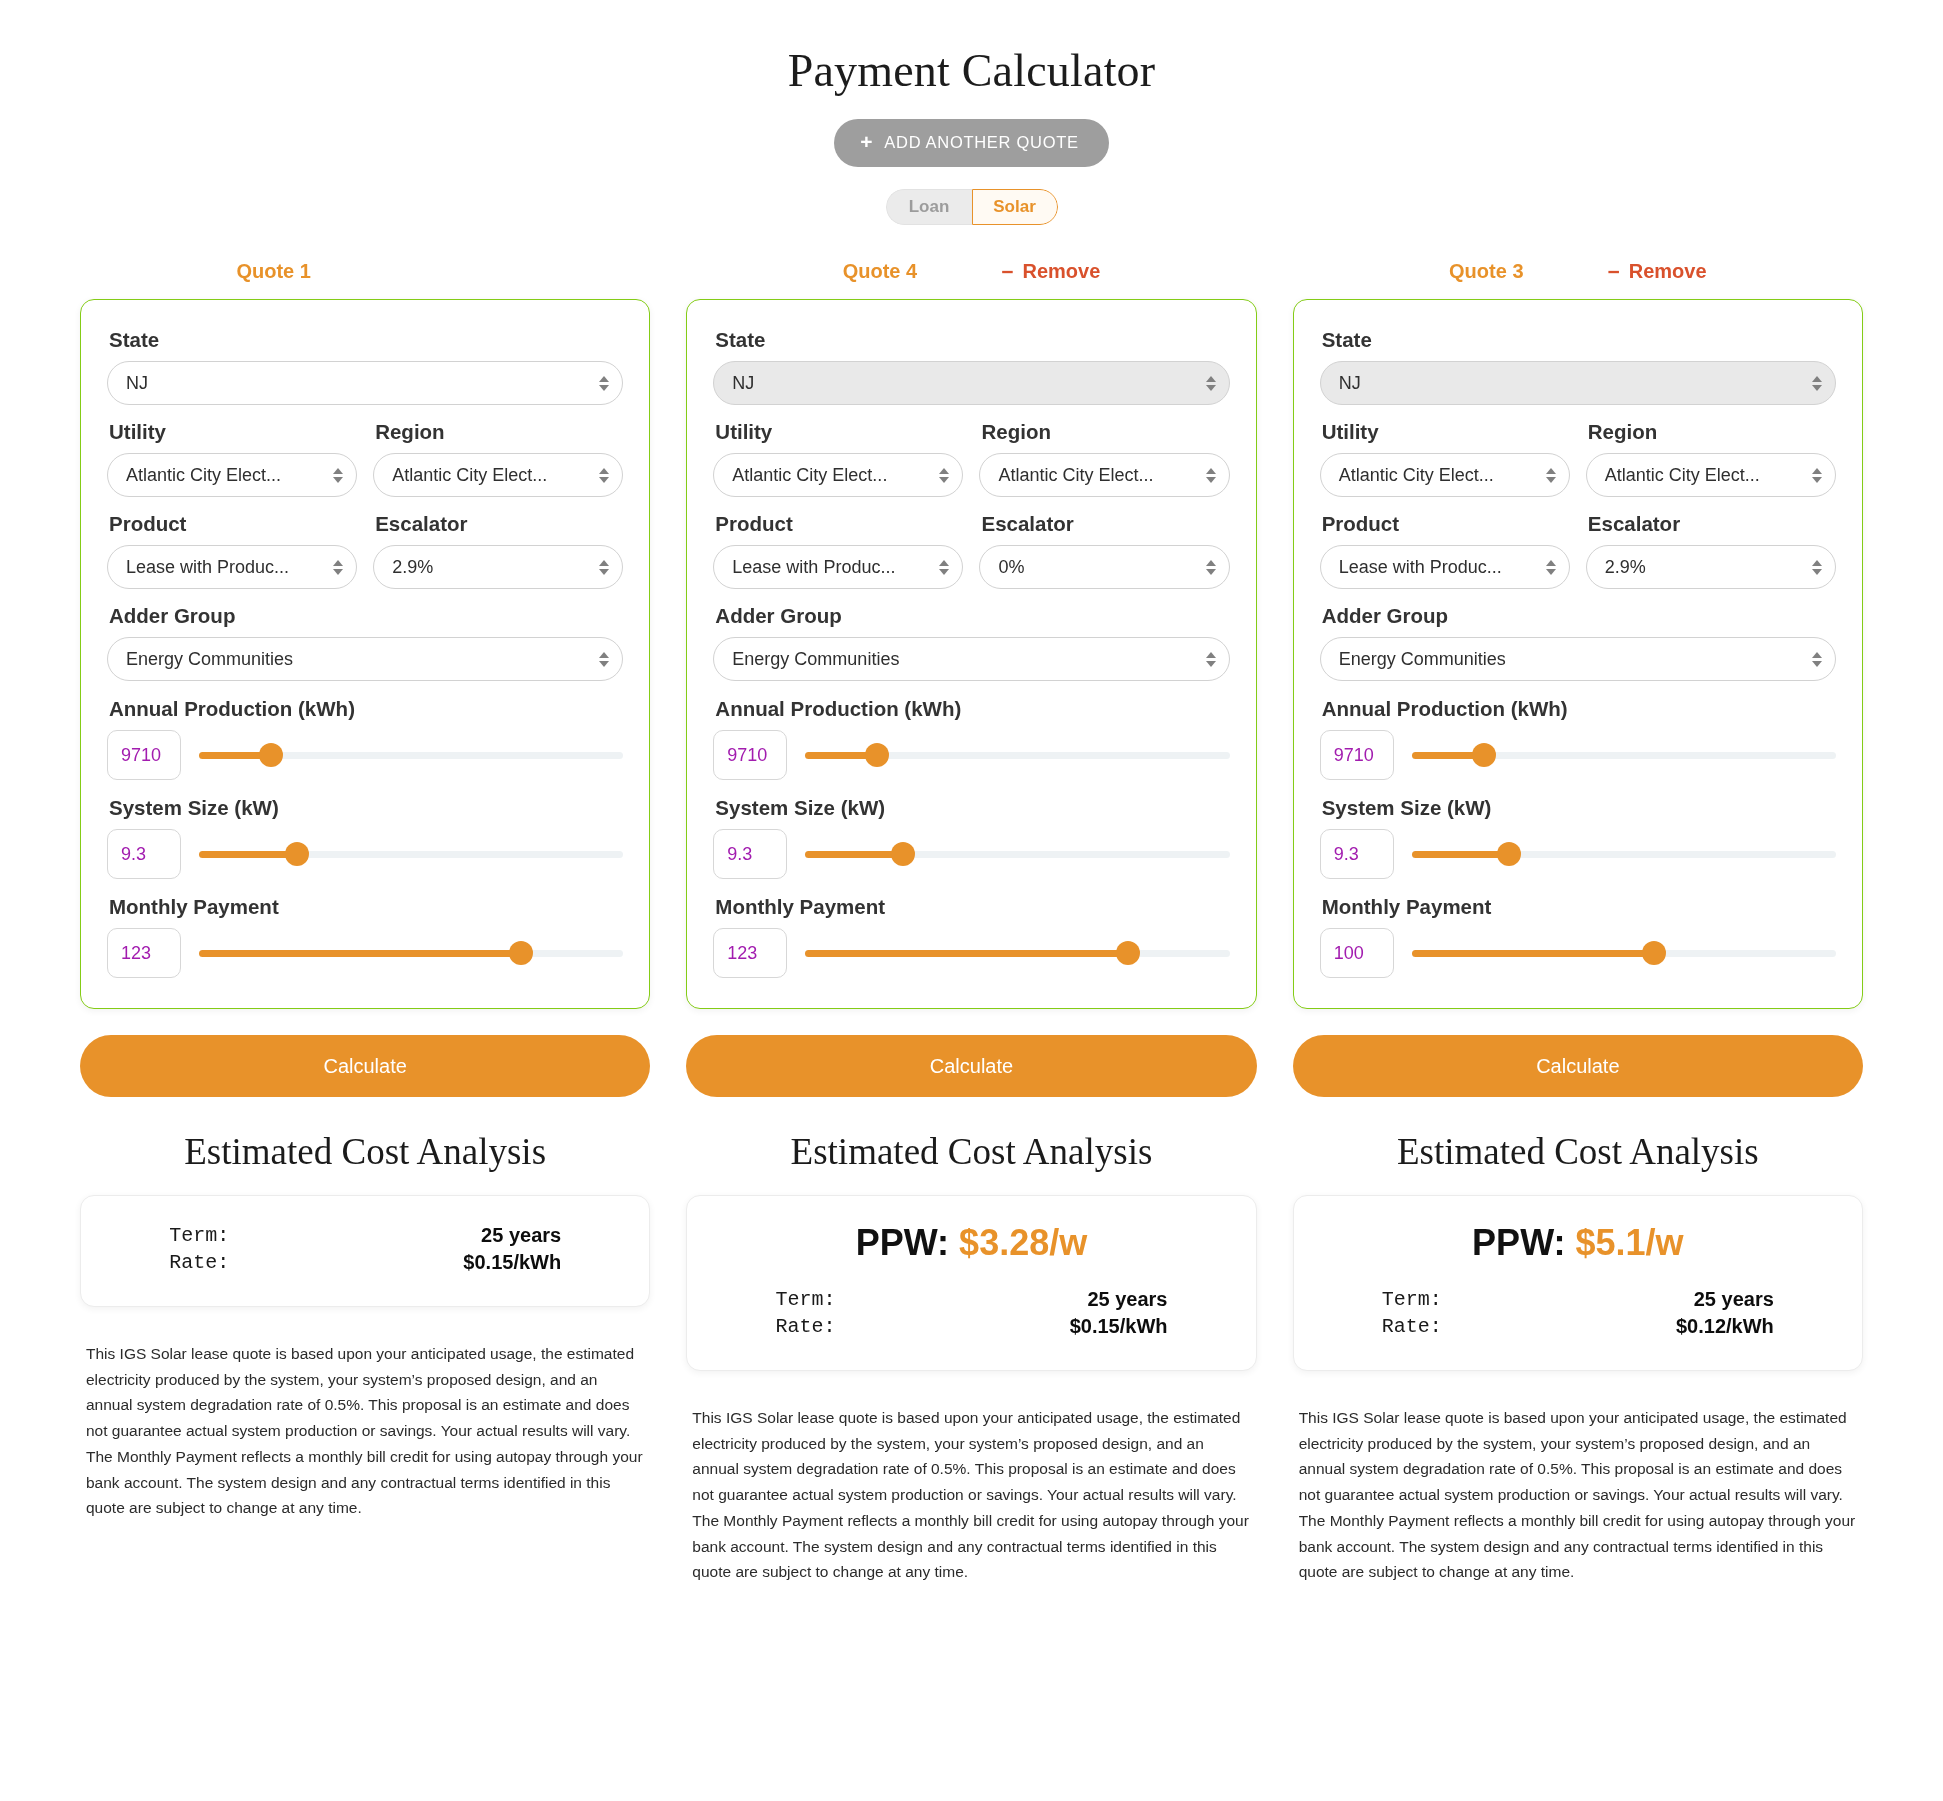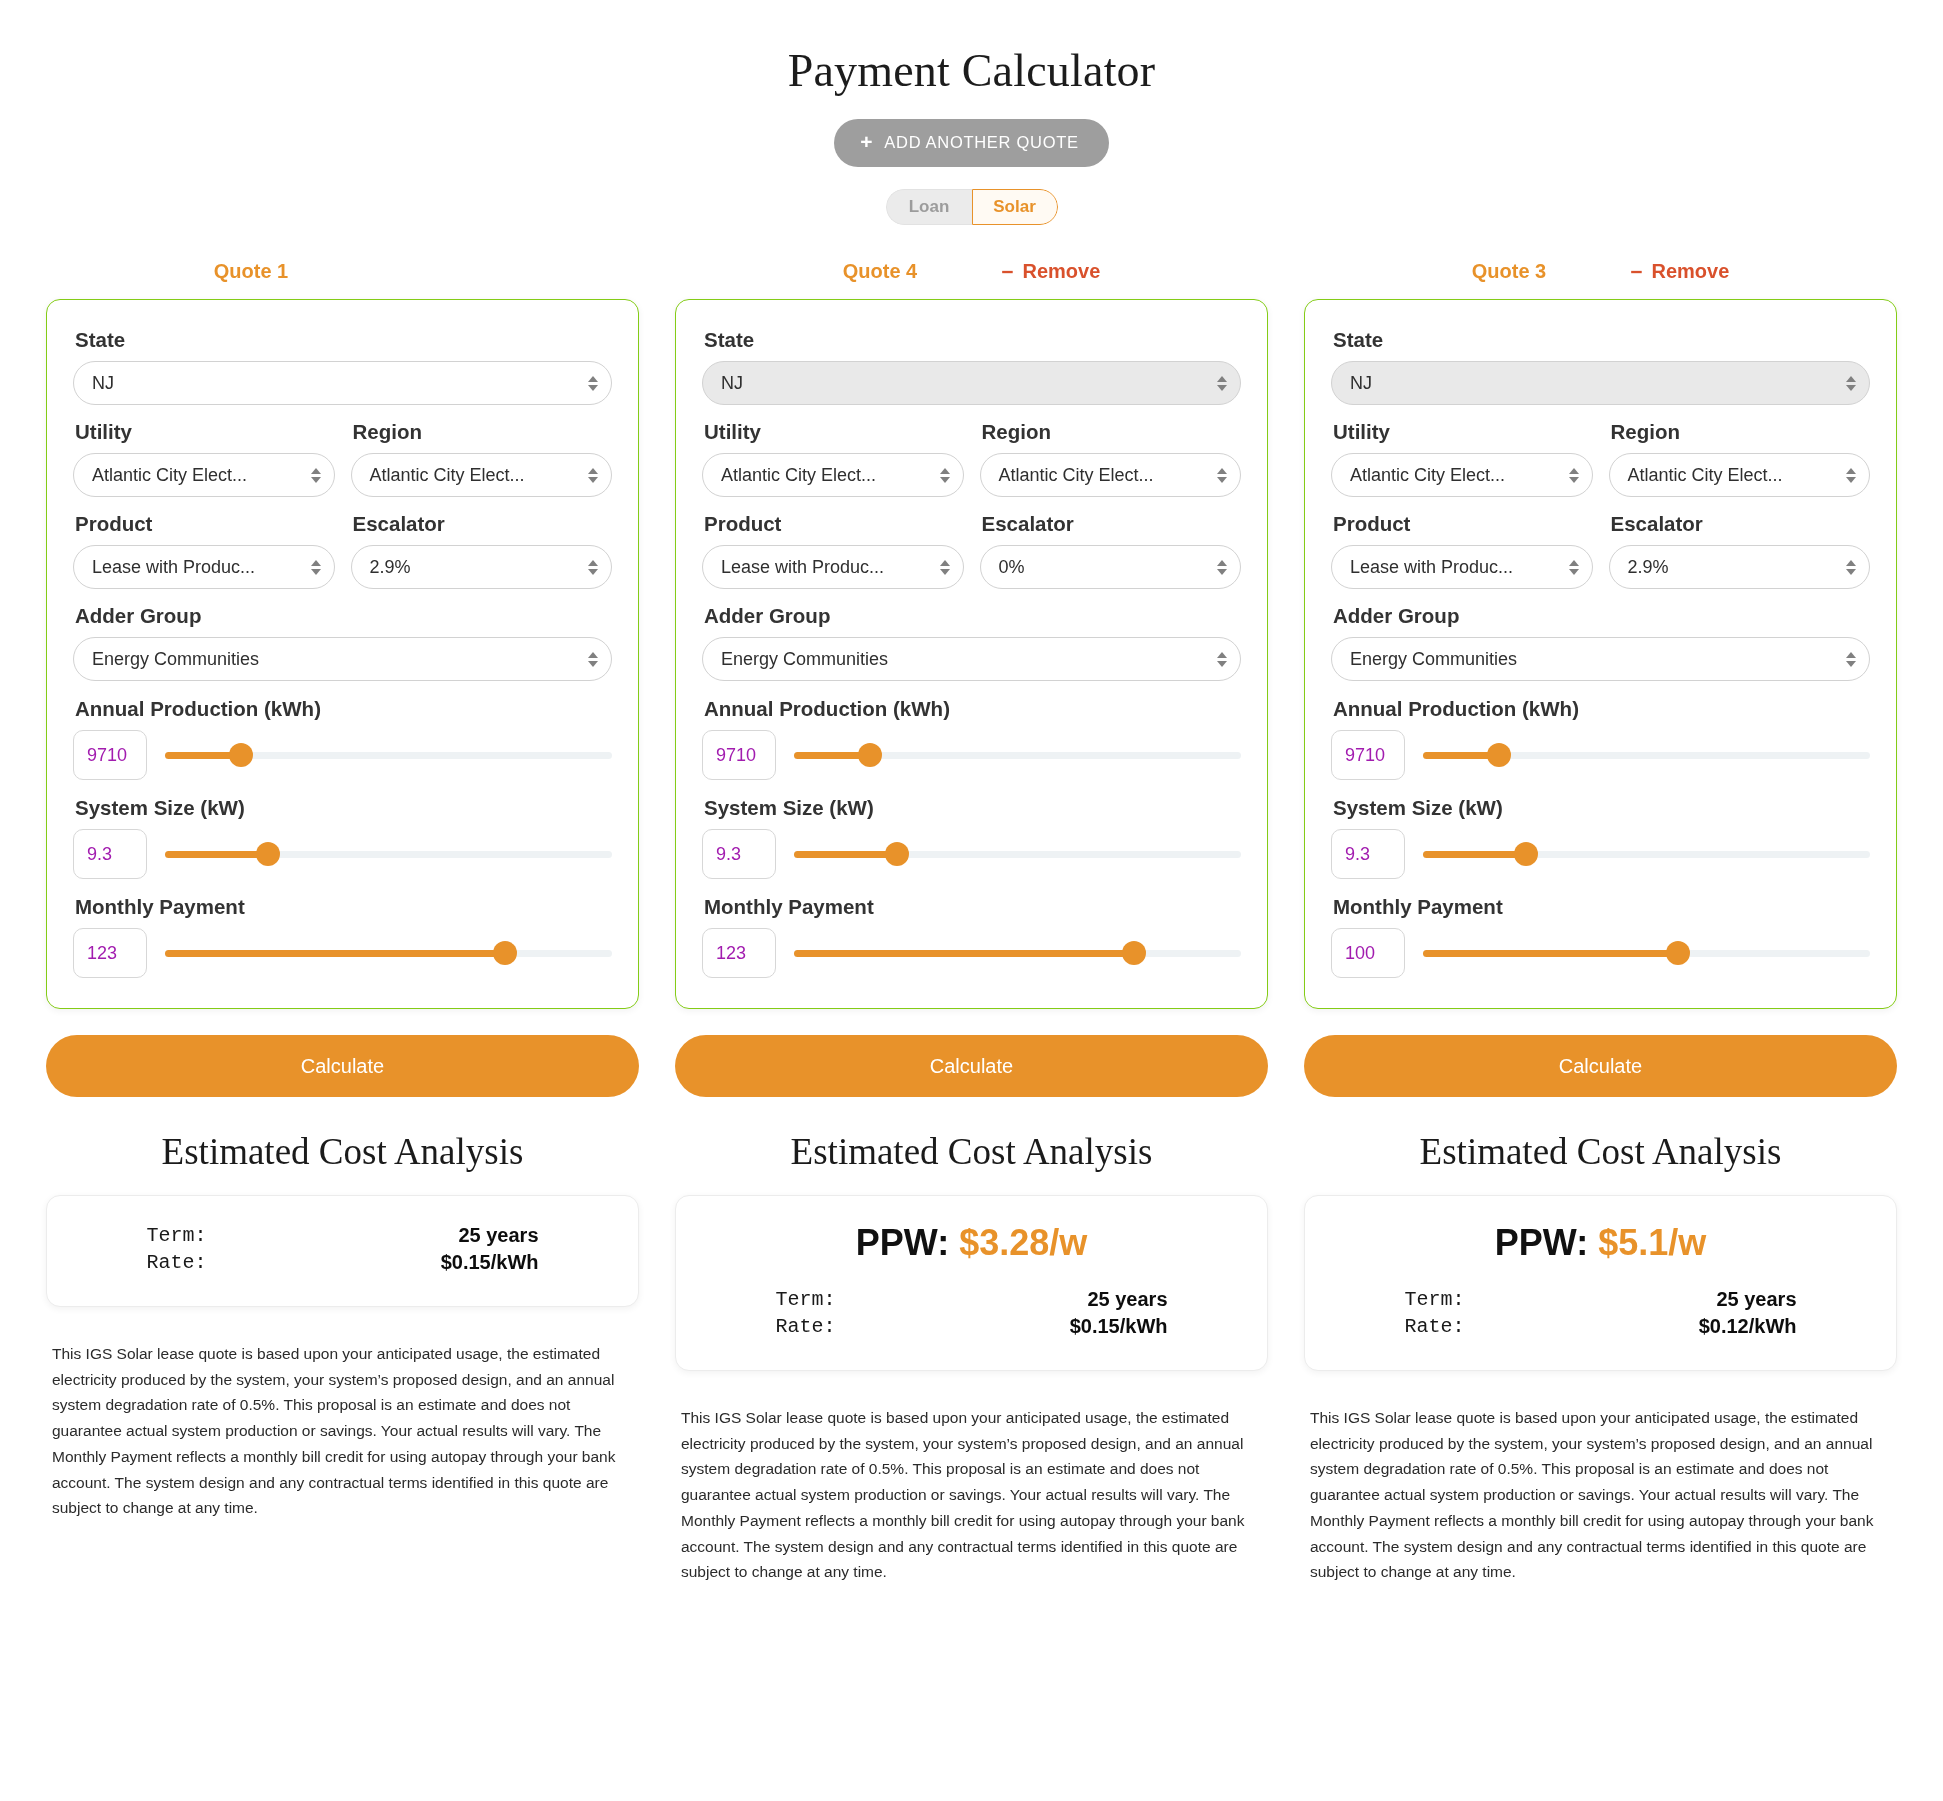--- a/index.html
+++ b/index.html
@@ -75,21 +75,21 @@
     color: #e8922a;
     border: 1.5px solid #e8922a;
     border-radius: 0 20px 20px 0;
   }
 
   
   .quotes-grid {
     display: grid;
     grid-template-columns: repeat(3, 1fr);
     column-gap: 36px;
-    padding: 0 46px;
+    padding: 0 80px;
     margin-top: 26px;
   }
 
   .quote-head {
     display: flex;
     align-items: center;
     justify-content: center;
     gap: 84px;
     height: 40px;
     margin-bottom: 8px;

